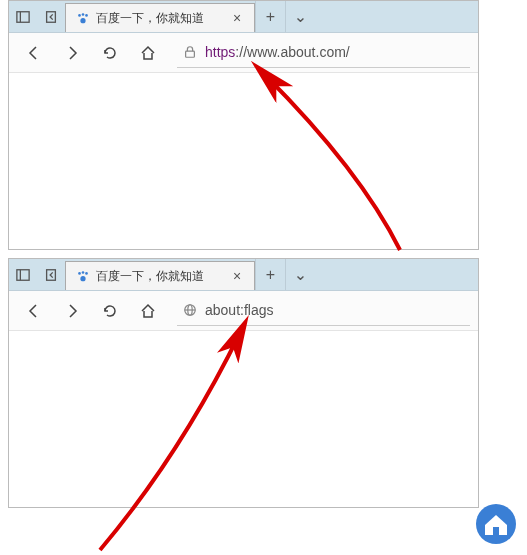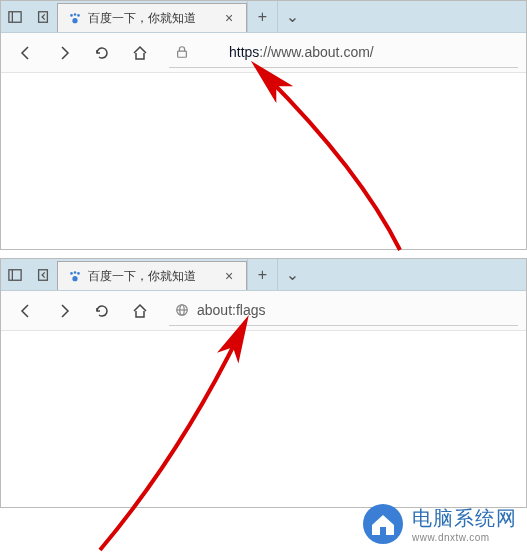--- a/index.html
+++ b/index.html
@@ -1,36 +1,36 @@
 <!DOCTYPE html>
 <html><head>
 <meta charset="utf-8">
 <style>
   * { box-sizing: border-box; margin: 0; padding: 0; font-family: "Microsoft YaHei", sans-serif; }
   body { width: 527px; height: 555px; background: #fff; position: relative; overflow: hidden; }
-  .browser-window { position: absolute; left: 0; width: 527px; border: 1px solid #bbb; background: #fff; }
+  .browser-window { position: absolute; left: 8px; width: 471px; border: 1px solid #bbb; background: #fff; }
   .win1 { top: 0; height: 250px; }
   .win2 { top: 258px; height: 250px; }
   .tabstrip { height: 32px; background: #cfe1eb; display: flex; align-items: stretch; border-bottom: 1px solid #bfcfd9; }
   .sysbtn { width: 28px; display: flex; align-items: center; justify-content: center; color: #555; }
   .sysbtn svg { width: 14px; height: 14px; stroke: #555; stroke-width: 1.5; fill: none; }
   .tab { display: flex; align-items: center; background: #f4f4f4; border-top: 1px solid #aaa; border-left: 1px solid #aaa; border-right: 1px solid #aaa; margin-top: 2px; padding: 0 10px; min-width: 190px; gap: 6px; }
   .favicon { width: 14px; height: 14px; }
   .favicon svg { width: 14px; height: 14px; }
   .tab-title { font-size: 12px; color: #333; flex: 1; white-space: nowrap; overflow: hidden; }
   .tab-close { width: 14px; height: 14px; display: flex; align-items: center; justify-content: center; color: #555; font-size: 14px; }
   .tabbtn { width: 30px; display: flex; align-items: center; justify-content: center; color: #555; border-left: 1px solid #bcccd6; }
   .navbar { height: 40px; display: flex; align-items: center; padding: 0 8px; gap: 4px; border-bottom: 1px solid #e4e4e4; background: #fbfbfb; }
   .navbtn { width: 34px; height: 34px; display: flex; align-items: center; justify-content: center; color: #444; }
   .navbtn svg { width: 16px; height: 16px; stroke: #444; stroke-width: 1.5; fill: none; }
   .addrbar { flex: 1; height: 30px; display: flex; align-items: center; border-bottom: 1px solid #ccc; margin-left: 8px; padding: 0 6px; gap: 8px; }
   .addr-icon { color: #777; display: flex; }
   .addr-icon svg { width: 14px; height: 14px; stroke: #888; stroke-width: 1.4; fill: none; }
   .addr-text { font-size: 14px; color: #555; }
-  .addr-proto { color: #0f172a; margin-left: 32px; }
+  .addr-proto { color: #701a75; }
   .arrow { position: absolute; pointer-events: none; }
   .arrow svg { overflow: visible; }
   .watermark { position: absolute; right: 10px; bottom: 10px; display: flex; align-items: center; gap: 8px; }
   .wm-logo { width: 42px; height: 42px; }
   .wm-text { display: flex; flex-direction: column; }
   .wm-title { font-size: 20px; color: #2b6fb5; font-weight: 500; letter-spacing: 1px; }
   .wm-sub { font-size: 10px; color: #888; letter-spacing: 0.5px; }
 </style>
 </head>
 <body>
@@ -188,17 +188,13 @@
 </div>
 
 <div class="watermark">
   <span class="wm-logo">
     <svg viewBox="0 0 42 42">
         <circle cx="21" cy="21" r="20" fill="#3a7fd5"></circle>
         <path d="M10 22 L21 12 L32 22 L32 32 L10 32 Z" fill="#fff"></path>
         <rect x="18" y="24" width="6" height="8" fill="#3a7fd5"></rect>
       </svg>
   </span>
-  <span class="wm-text">
-    <span class="wm-title">电脑系统网</span>
-    <span class="wm-sub">www.dnxtw.com</span>
-  </span>
 </div>
 
 </body></html>

